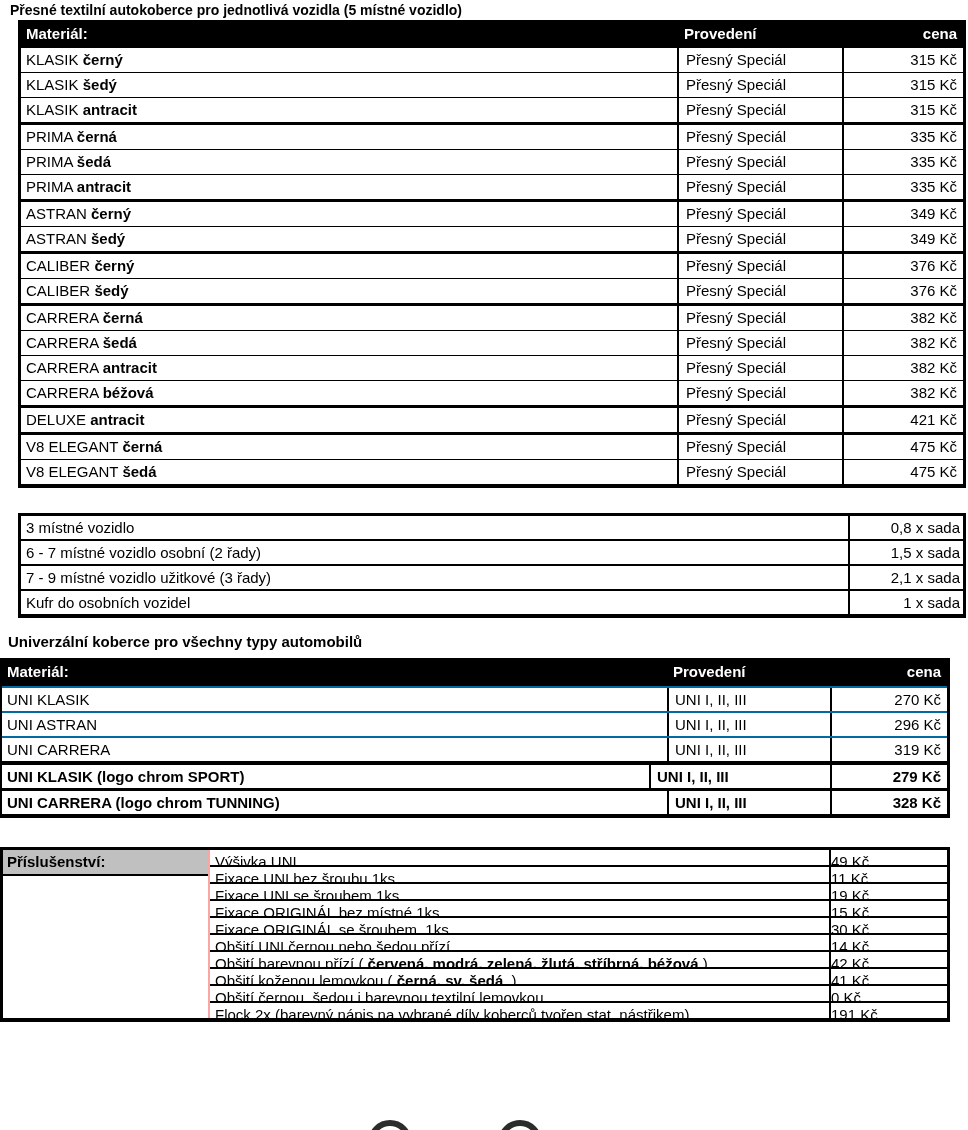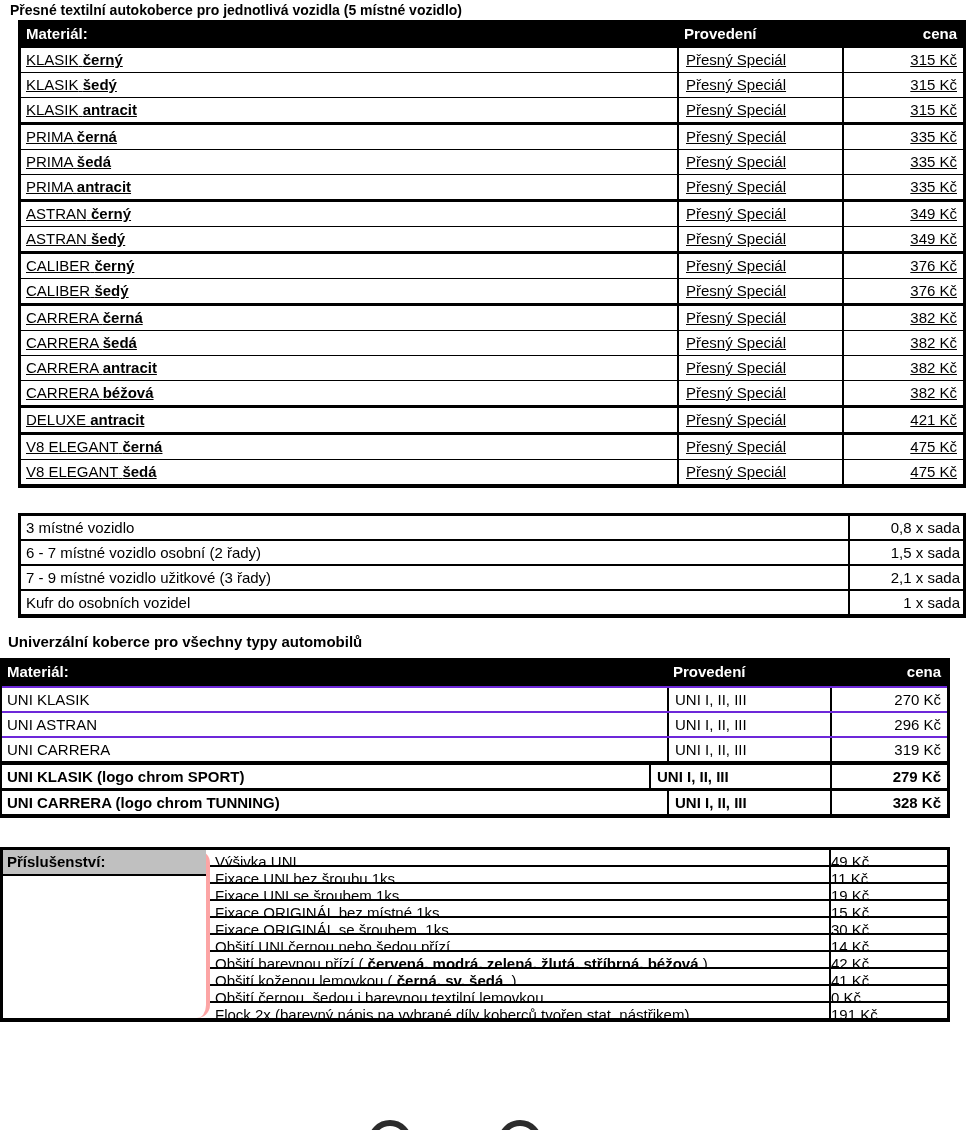--- a/index.html
+++ b/index.html
@@ -12,54 +12,54 @@
   .page{position:relative;width:968px;height:1130px;overflow:hidden;}
   .sec-title{font-weight:bold;font-size:14px;line-height:16px;padding:2px 0 2px 10px;}
   .sec-title2{font-weight:bold;font-size:15px;line-height:16px;margin-top:16px;padding-left:8px;}
   .b{font-weight:bold;}
   .pre{white-space:pre;}
 
   
   .t1{margin-left:18px;width:948px;box-sizing:border-box;
       border-left:3px solid #000;border-right:3px solid #000;border-bottom:4px solid #000;}
   .t1 .hdr{display:flex;background:#000;color:#fff;font-weight:bold;height:27px;line-height:27px;}
-  .t1 .row{display:flex;height:24px;line-height:24px;border-top:1px solid #000;text-decoration:underline;}
+  .t1 .row{display:flex;height:24px;line-height:24px;border-top:1px solid #000;}
   .t1 .row.gs{border-top:3px solid #000;}
   .t1 .c-mat{flex:1;padding-left:5px;overflow:hidden;white-space:pre;}
   .t1 .c-prov{width:165px;box-sizing:border-box;border-left:2px solid #000;padding-left:7px;}
   .t1 .hdr .c-prov{border-left:none;}
   .t1 .c-price{width:121px;box-sizing:border-box;border-left:2px solid #000;text-align:right;padding-right:6px;}
   .t1 .hdr .c-price{border-left:none;}
 
   
   .t2{margin-left:18px;width:948px;box-sizing:border-box;margin-top:25px;
       border:3px solid #000;border-bottom-width:4px;}
   .t2 .row{display:flex;height:23px;line-height:23px;border-top:2px solid #000;}
   .t2 .row:first-child{border-top:none;gap:8px;}
   .t2 .c-label{flex:1;padding-left:5px;}
   .t2 .c-val{width:115px;box-sizing:border-box;border-left:2px solid #000;text-align:right;padding-right:3px;}
 
   
   .t3{width:950px;box-sizing:border-box;margin-top:8px;
       border-left:2px solid #000;border-right:3px solid #000;border-bottom:4px solid #000;}
   .t3 .hdr{display:flex;background:#000;color:#fff;font-weight:bold;height:28px;line-height:28px;}
-  .t3 .row{display:flex;height:23px;line-height:23px;border-top:2px solid #6d28d9;}
+  .t3 .row{display:flex;height:23px;line-height:23px;border-top:2px solid #0369a1;}
   .t3 .row.gs{border-top:4px solid #000;gap:18px;}
   .t3 .row.gs2{border-top:3px solid #000;}
   .t3 .row.bold{font-weight:bold;}
   .t3 .c-mat{flex:1;padding-left:5px;white-space:pre;}
   .t3 .c-prov{width:163px;box-sizing:border-box;border-left:2px solid #000;padding-left:6px;}
   .t3 .hdr .c-prov{border-left:none;}
   .t3 .c-price{width:117px;box-sizing:border-box;border-left:2px solid #000;text-align:right;padding-right:6px;}
   .t3 .hdr .c-price{border-left:none;}
 
   
   .t4{width:950px;box-sizing:border-box;margin-top:29px;display:flex;
       border:3px solid #000;border-bottom-width:4px;}
-  .t4-left{width:207px;box-sizing:border-box;border-right:4px solid #fca5a5;border-radius:13px;}
+  .t4-left{width:207px;box-sizing:border-box;border-right:2px solid #fca5a5;}
   .t4-label{height:24px;line-height:24px;background:#c0c0c0;border-bottom:2px solid #000;
             font-weight:bold;padding-left:4px;}
   .t4-right{flex:1;}
   .t4 .row{display:flex;height:15px;line-height:23px;border-top:2px solid #000;}
   .t4 .row:first-child{border-top:none;}
   .t4 .c-desc{flex:1;padding-left:5px;white-space:pre;overflow:hidden;}
   .t4 .c-price{width:118px;box-sizing:border-box;border-left:2px solid #000;text-align:left;padding-right:6px;}
 
   
   .arc{position:absolute;width:44px;height:44px;border:6px solid #2c2c2c;border-radius:50%;

